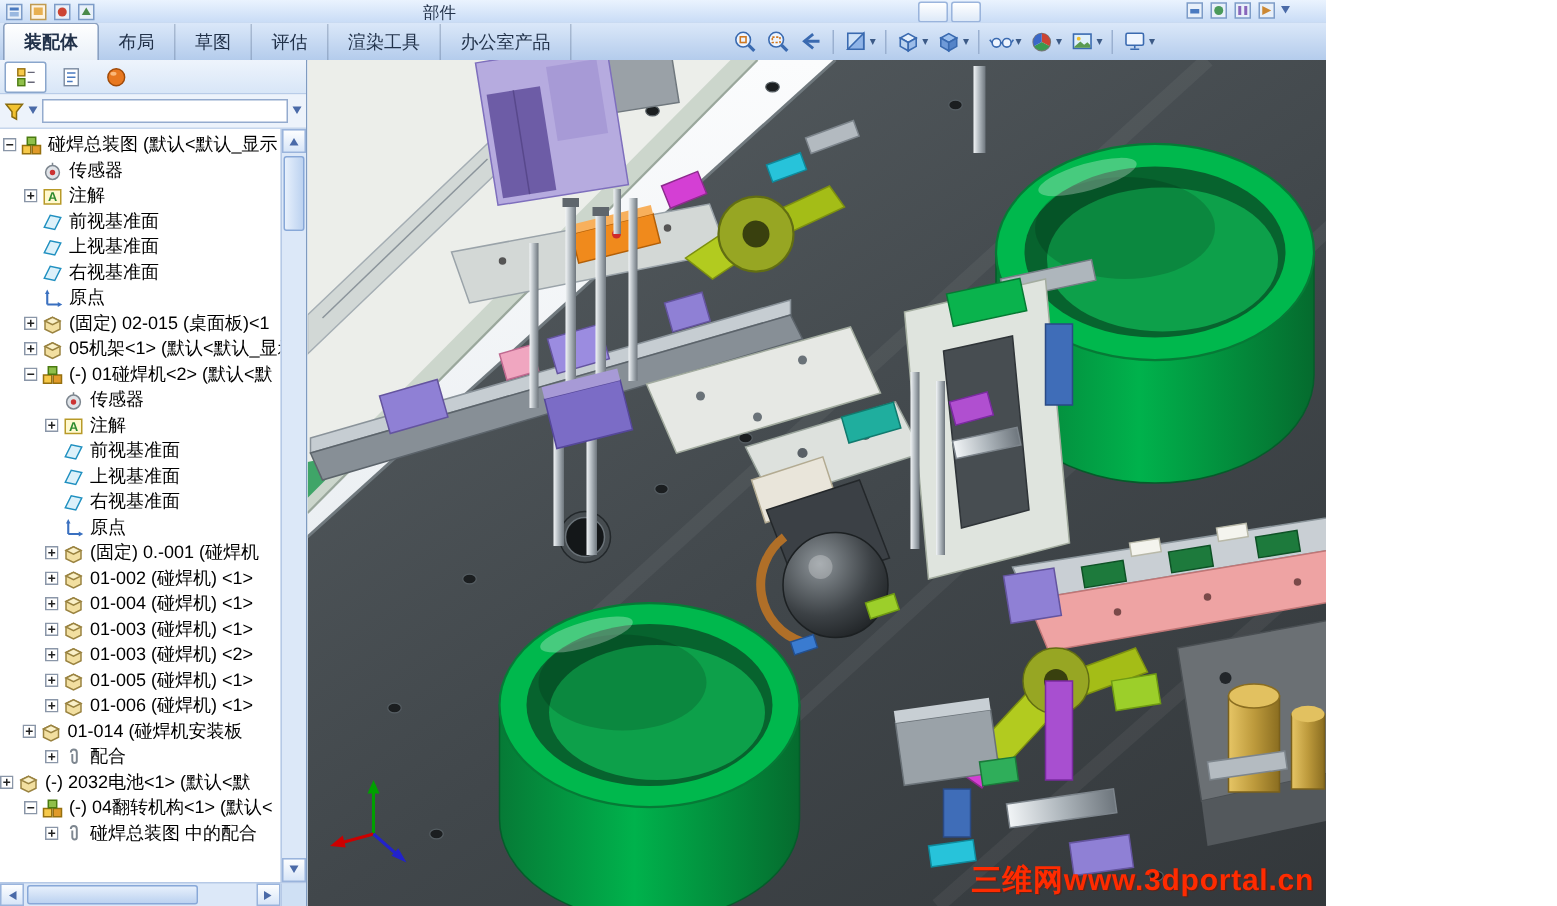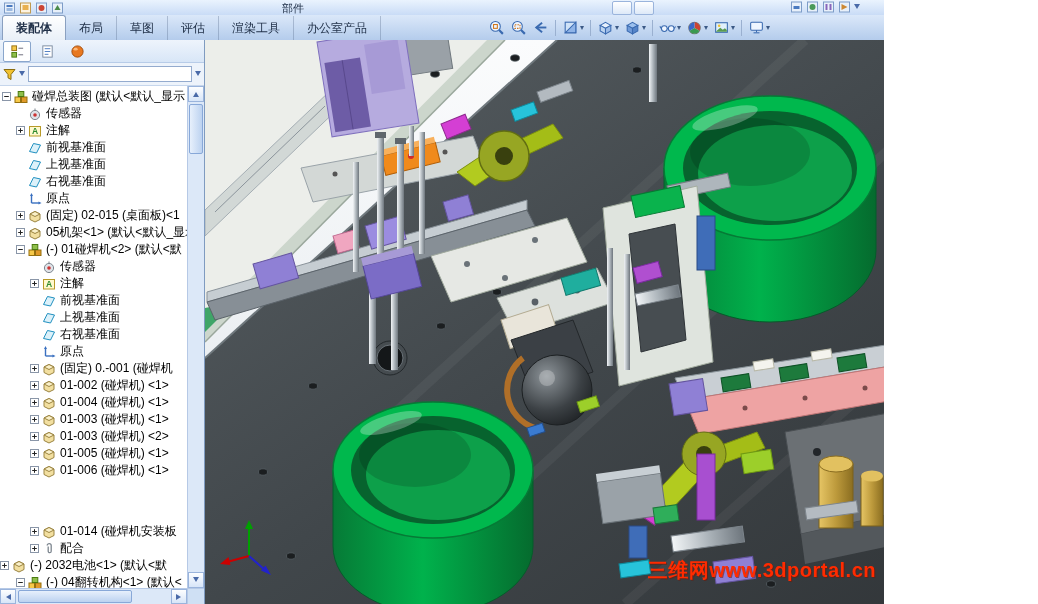--- a/index.html
+++ b/index.html
@@ -62,21 +62,21 @@
   .sb.h{width:16px;height:100%;}
   .tri{width:0;height:0;border:3px solid transparent;}
   .tri.up{border-bottom:5px solid #4a6aa8;margin-top:-2px;}
   .tri.down{border-top:5px solid #4a6aa8;margin-bottom:-2px;}
   .tri.left{border-right:5px solid #4a6aa8;margin-left:-2px;}
   .tri.right{border-left:5px solid #4a6aa8;margin-right:-2px;}
   
   .viewport{flex:1;position:relative;background:linear-gradient(#fbfcfd,#dfe5ea);overflow:hidden;}
   .viewport > svg.scene{position:absolute;top:0;left:0;}
   .triad{position:absolute;left:14px;bottom:26px;}
-  .watermark{position:absolute;right:8px;bottom:20px;font-size:20px;font-weight:bold;
+  .watermark{position:absolute;right:8px;bottom:4px;font-size:20px;font-weight:bold;
              color:var(--watermark-red,#ff2b00);text-shadow:1px 1px 0 rgba(120,20,0,.55);letter-spacing:.5px;}
 </style>
 </head>
 <body>
 
 <div class="app">
 
   <div class="menubar">
     <span class="mb-ic">
         <svg viewBox="0 0 12 12">
@@ -497,21 +497,21 @@
                 <rect x="0.5" y="0.5" width="8" height="8" fill="#fff" stroke="#8a96a8"></rect>
                 <line x1="2.2" y1="4.5" x2="6.8" y2="4.5" stroke="#222"></line>
                 <line x1="4.5" y1="2.2" x2="4.5" y2="6.8" stroke="#222"></line>
               </svg>
               <svg class="ti" viewBox="0 0 14 14">
                 <polygon points="2,5 7,2.5 12,5 12,10.5 7,13 2,10.5" fill="#f2dfa0" stroke="#9a8340"></polygon>
                 <polygon points="2,5 7,2.5 12,5 7,7.5" fill="#faf0c8" stroke="#9a8340"></polygon>
               </svg>
               <span class="tlabel">01-006 (碰焊机) &lt;1&gt;</span>
             </div>
-            <div class="trow" style="padding-left: 30px; margin-top: 44px;">
+            <div class="trow" style="padding-left: 15px;">
               <svg class="exp" viewBox="0 0 9 9">
                 <rect x="0.5" y="0.5" width="8" height="8" fill="#fff" stroke="#8a96a8"></rect>
                 <line x1="2.2" y1="4.5" x2="6.8" y2="4.5" stroke="#222"></line>
                 <line x1="4.5" y1="2.2" x2="4.5" y2="6.8" stroke="#222"></line>
               </svg>
               <svg class="ti" viewBox="0 0 14 14">
                 <polygon points="2,5 7,2.5 12,5 12,10.5 7,13 2,10.5" fill="#f2dfa0" stroke="#9a8340"></polygon>
                 <polygon points="2,5 7,2.5 12,5 7,7.5" fill="#faf0c8" stroke="#9a8340"></polygon>
               </svg>
               <span class="tlabel">01-014 (碰焊机安装板</span>

